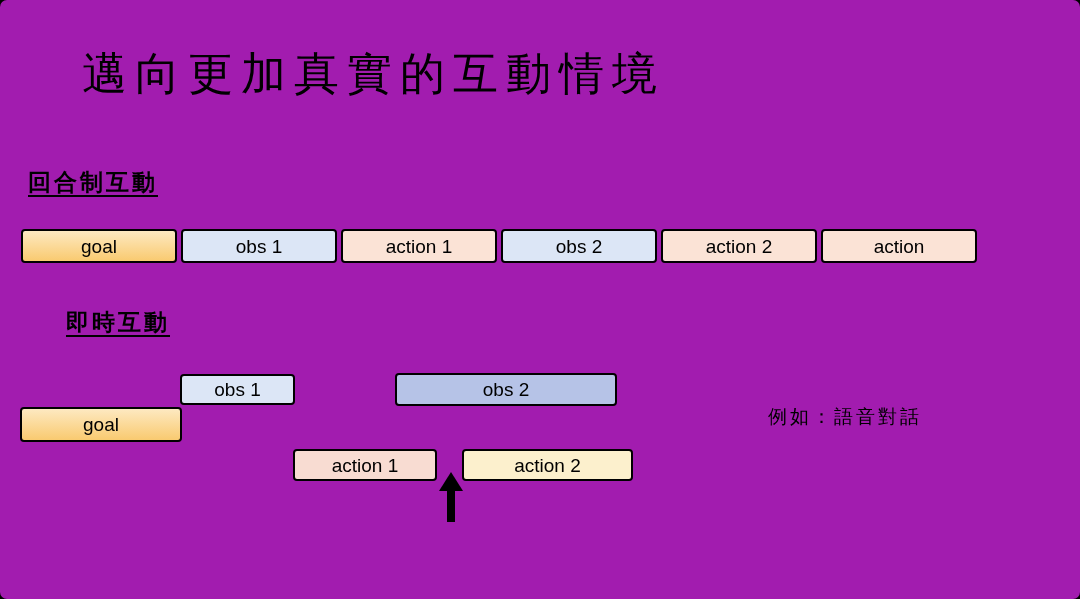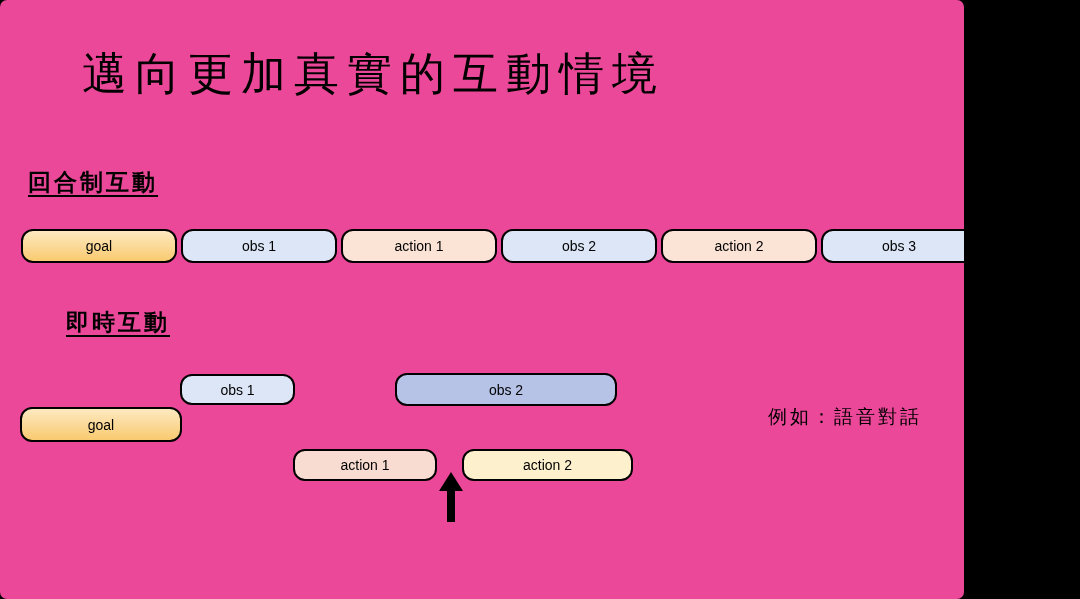--- a/index.html
+++ b/index.html
@@ -1,36 +1,36 @@
 <!DOCTYPE html>
 <html><head>
 <meta charset="utf-8">
 <style>
   html,body { margin:0; padding:0; }
   body { width:1080px; height:599px; background:#000; overflow:hidden; }
   .page {
-    position:relative; width:964px; height:599px;
-    background:#ec4899; border-radius:7px; overflow:hidden;
+    position:relative; width:1080px; height:599px;
+    background:#a21caf; border-radius:7px; overflow:hidden;
     font-family:"Liberation Sans","DejaVu Sans",sans-serif; color:#000;
   }
   .title {
     position:absolute; left:82px; top:44px;
     font-size:45px; font-weight:300; letter-spacing:8px; white-space:nowrap;
   }
   .section-header {
     position:absolute; left:28px;
     font-size:23px; font-weight:700; letter-spacing:3px; white-space:nowrap;
     text-decoration:underline; text-decoration-thickness:2px; text-underline-offset:5px;
   }
   .hdr-turn { top:167px;font-family:Liberation Mono, monospace; }
   .hdr-rt   { top:307px;margin-left:38px; }
   .box {
-    box-sizing:border-box; border:2.5px solid #000; border-radius:12px;
+    box-sizing:border-box; border:2.5px solid #000; border-radius:4px;
     display:flex; align-items:center; justify-content:center;
-    font-size:14px; line-height:1; white-space:nowrap; overflow:hidden;
+    font-size:19px; line-height:1; white-space:nowrap; overflow:hidden;
   }
   .turn-row {
     position:absolute; left:21px; top:229px; display:flex; gap:4px;
   }
   .turn-row .box { width:156px; height:34px; flex:0 0 auto; }
   .abs { position:absolute; }
   .rt-obs1    { left:180px; top:374px; width:115px; height:31px; }
   .rt-goal    { left:20px;  top:407px; width:162px; height:35px; }
   .rt-obs2    { left:395px; top:373px; width:222px; height:33px; }
   .rt-action1 { left:293px; top:449px; width:144px; height:32px; }
@@ -59,21 +59,20 @@
   <div class="title">邁向更加真實的互動情境</div>
 
   <div class="section-header hdr-turn">回合制互動</div>
 
   <div class="turn-row">
     <div class="box" style="background: linear-gradient(rgb(253, 233, 193), rgb(249, 202, 112));">goal</div>
     <div class="box" style="background: rgb(220, 230, 246);">obs 1</div>
     <div class="box" style="background: rgb(251, 227, 214);">action 1</div>
     <div class="box" style="background: rgb(220, 230, 246);">obs 2</div>
     <div class="box" style="background: rgb(251, 227, 214);">action 2</div>
-    <div class="box" style="background: rgb(220, 230, 246);">obs 3</div>
     <div class="box" style="background: rgb(251, 227, 214);">action</div>
   </div>
 
   <div class="section-header hdr-rt">即時互動</div>
 
   <div class="box abs rt-obs1" style="background: rgb(220, 230, 246);">obs 1</div>
   <div class="box abs rt-goal" style="background: linear-gradient(rgb(253, 233, 193), rgb(249, 202, 112));">goal</div>
   <div class="box abs rt-obs2" style="background: rgb(182, 195, 231);">obs 2</div>
   <div class="box abs rt-action1" style="background: rgb(248, 220, 210);">action 1</div>
   <div class="box abs rt-action2" style="background: rgb(252, 240, 205);">action 2</div>

